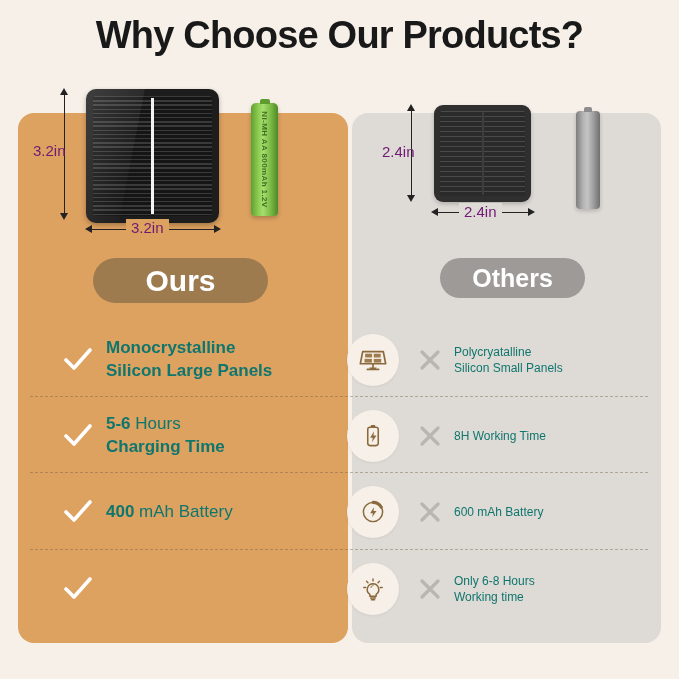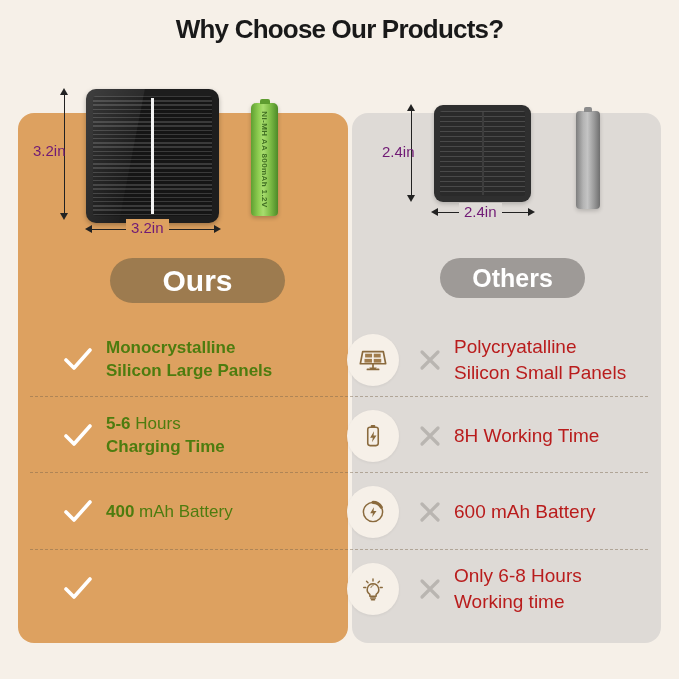--- a/index.html
+++ b/index.html
@@ -9,21 +9,21 @@
     font-family:"Liberation Sans", sans-serif;
     overflow:hidden;
     position:relative;
   }
   .stage{position:absolute;inset:0;}
 
   
   .title{
     position:absolute;left:0;top:14px;width:679px;
     text-align:center;
-    font-size:26px;font-weight:bold;color:#191919;
+    font-size:38px;font-weight:bold;color:#191919;
     letter-spacing:-0.8px;
   }
 
   
   .panel{position:absolute;border-radius:16px;}
   .panel-ours{
     left:18px;top:113px;width:330px;height:530px;
     background:#dda160;
   }
   .panel-others{
@@ -124,21 +124,21 @@
   .arrow.left{border-top:4px solid transparent;border-bottom:4px solid transparent;border-right:7px solid #222;}
   .arrow.right{border-top:4px solid transparent;border-bottom:4px solid transparent;border-left:7px solid #222;}
 
   
   .pill{
     position:absolute;border-radius:26px;
     display:flex;align-items:center;justify-content:center;
     font-weight:bold;color:#ffffff;
   }
   .pill-ours{
-    left:110px;top:258px;width:175px;height:45px;
+    left:93px;top:258px;width:175px;height:45px;
     background:#9d7b4f;font-size:30px;
   }
   .pill-others{
     left:440px;top:258px;width:145px;height:40px;
     background:#9e9a97;font-size:25px;justify-content:center;
   }
 
   
   .row{position:absolute;left:18px;width:643px;height:76px;}
   .row-sep{
@@ -151,27 +151,27 @@
     width:28px;height:26px;
   }
   .cross{
     position:absolute;left:400px;top:50%;margin-top:-12px;
     width:24px;height:24px;
   }
 
   .txt-ours{
     position:absolute;left:88px;top:50%;
     transform:translateY(-50%);
-    color:#4d7c0f;font-size:17px;line-height:1.33;
+    color:#0f766e;font-size:17px;line-height:1.33;
     max-width:215px;
   }
   .txt-others{
     position:absolute;left:436px;top:50%;
     transform:translateY(-50%);
-    color:#b91c1c;font-size:19px;line-height:1.35;
+    color:#0f766e;font-size:12px;line-height:1.35;
     max-width:215px;
   }
   .txt-ours .b{font-weight:bold;}
   .txt-ours .n{font-weight:normal;}
 
   
   .badge{
     position:absolute;left:329px;top:50%;margin-top:-26px;
     width:52px;height:52px;border-radius:50%;
     background:#f6f0e8;

